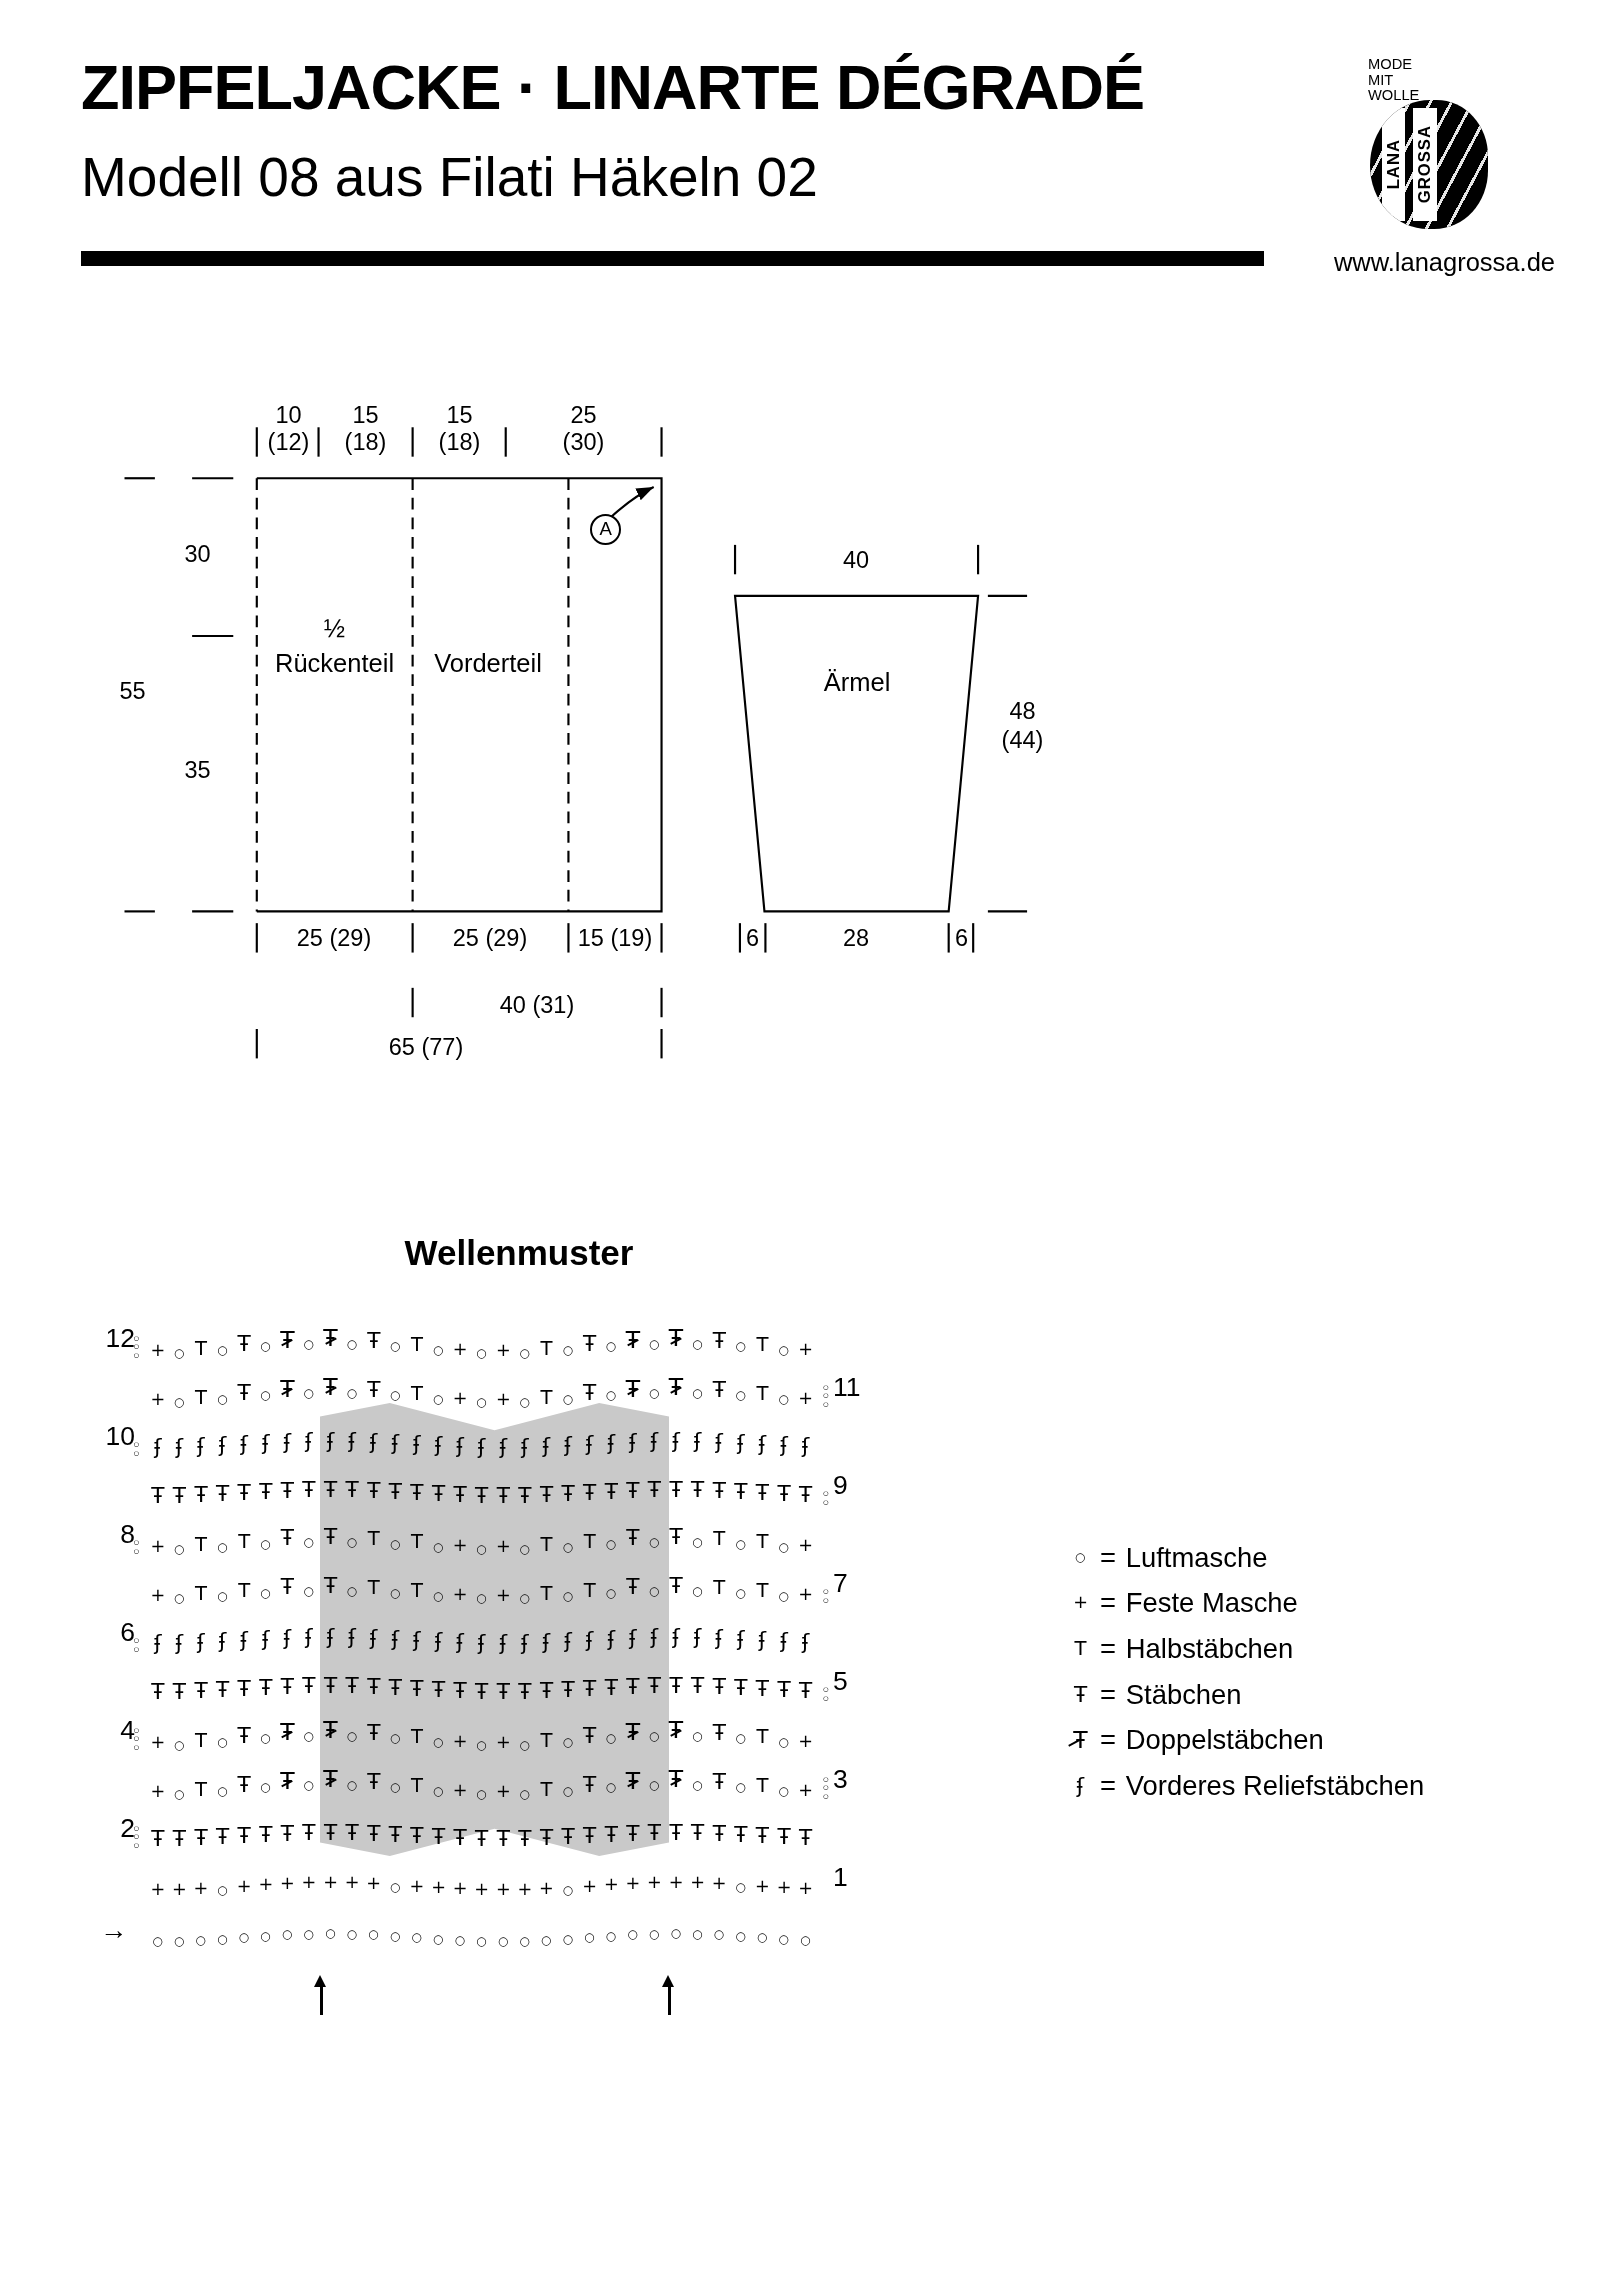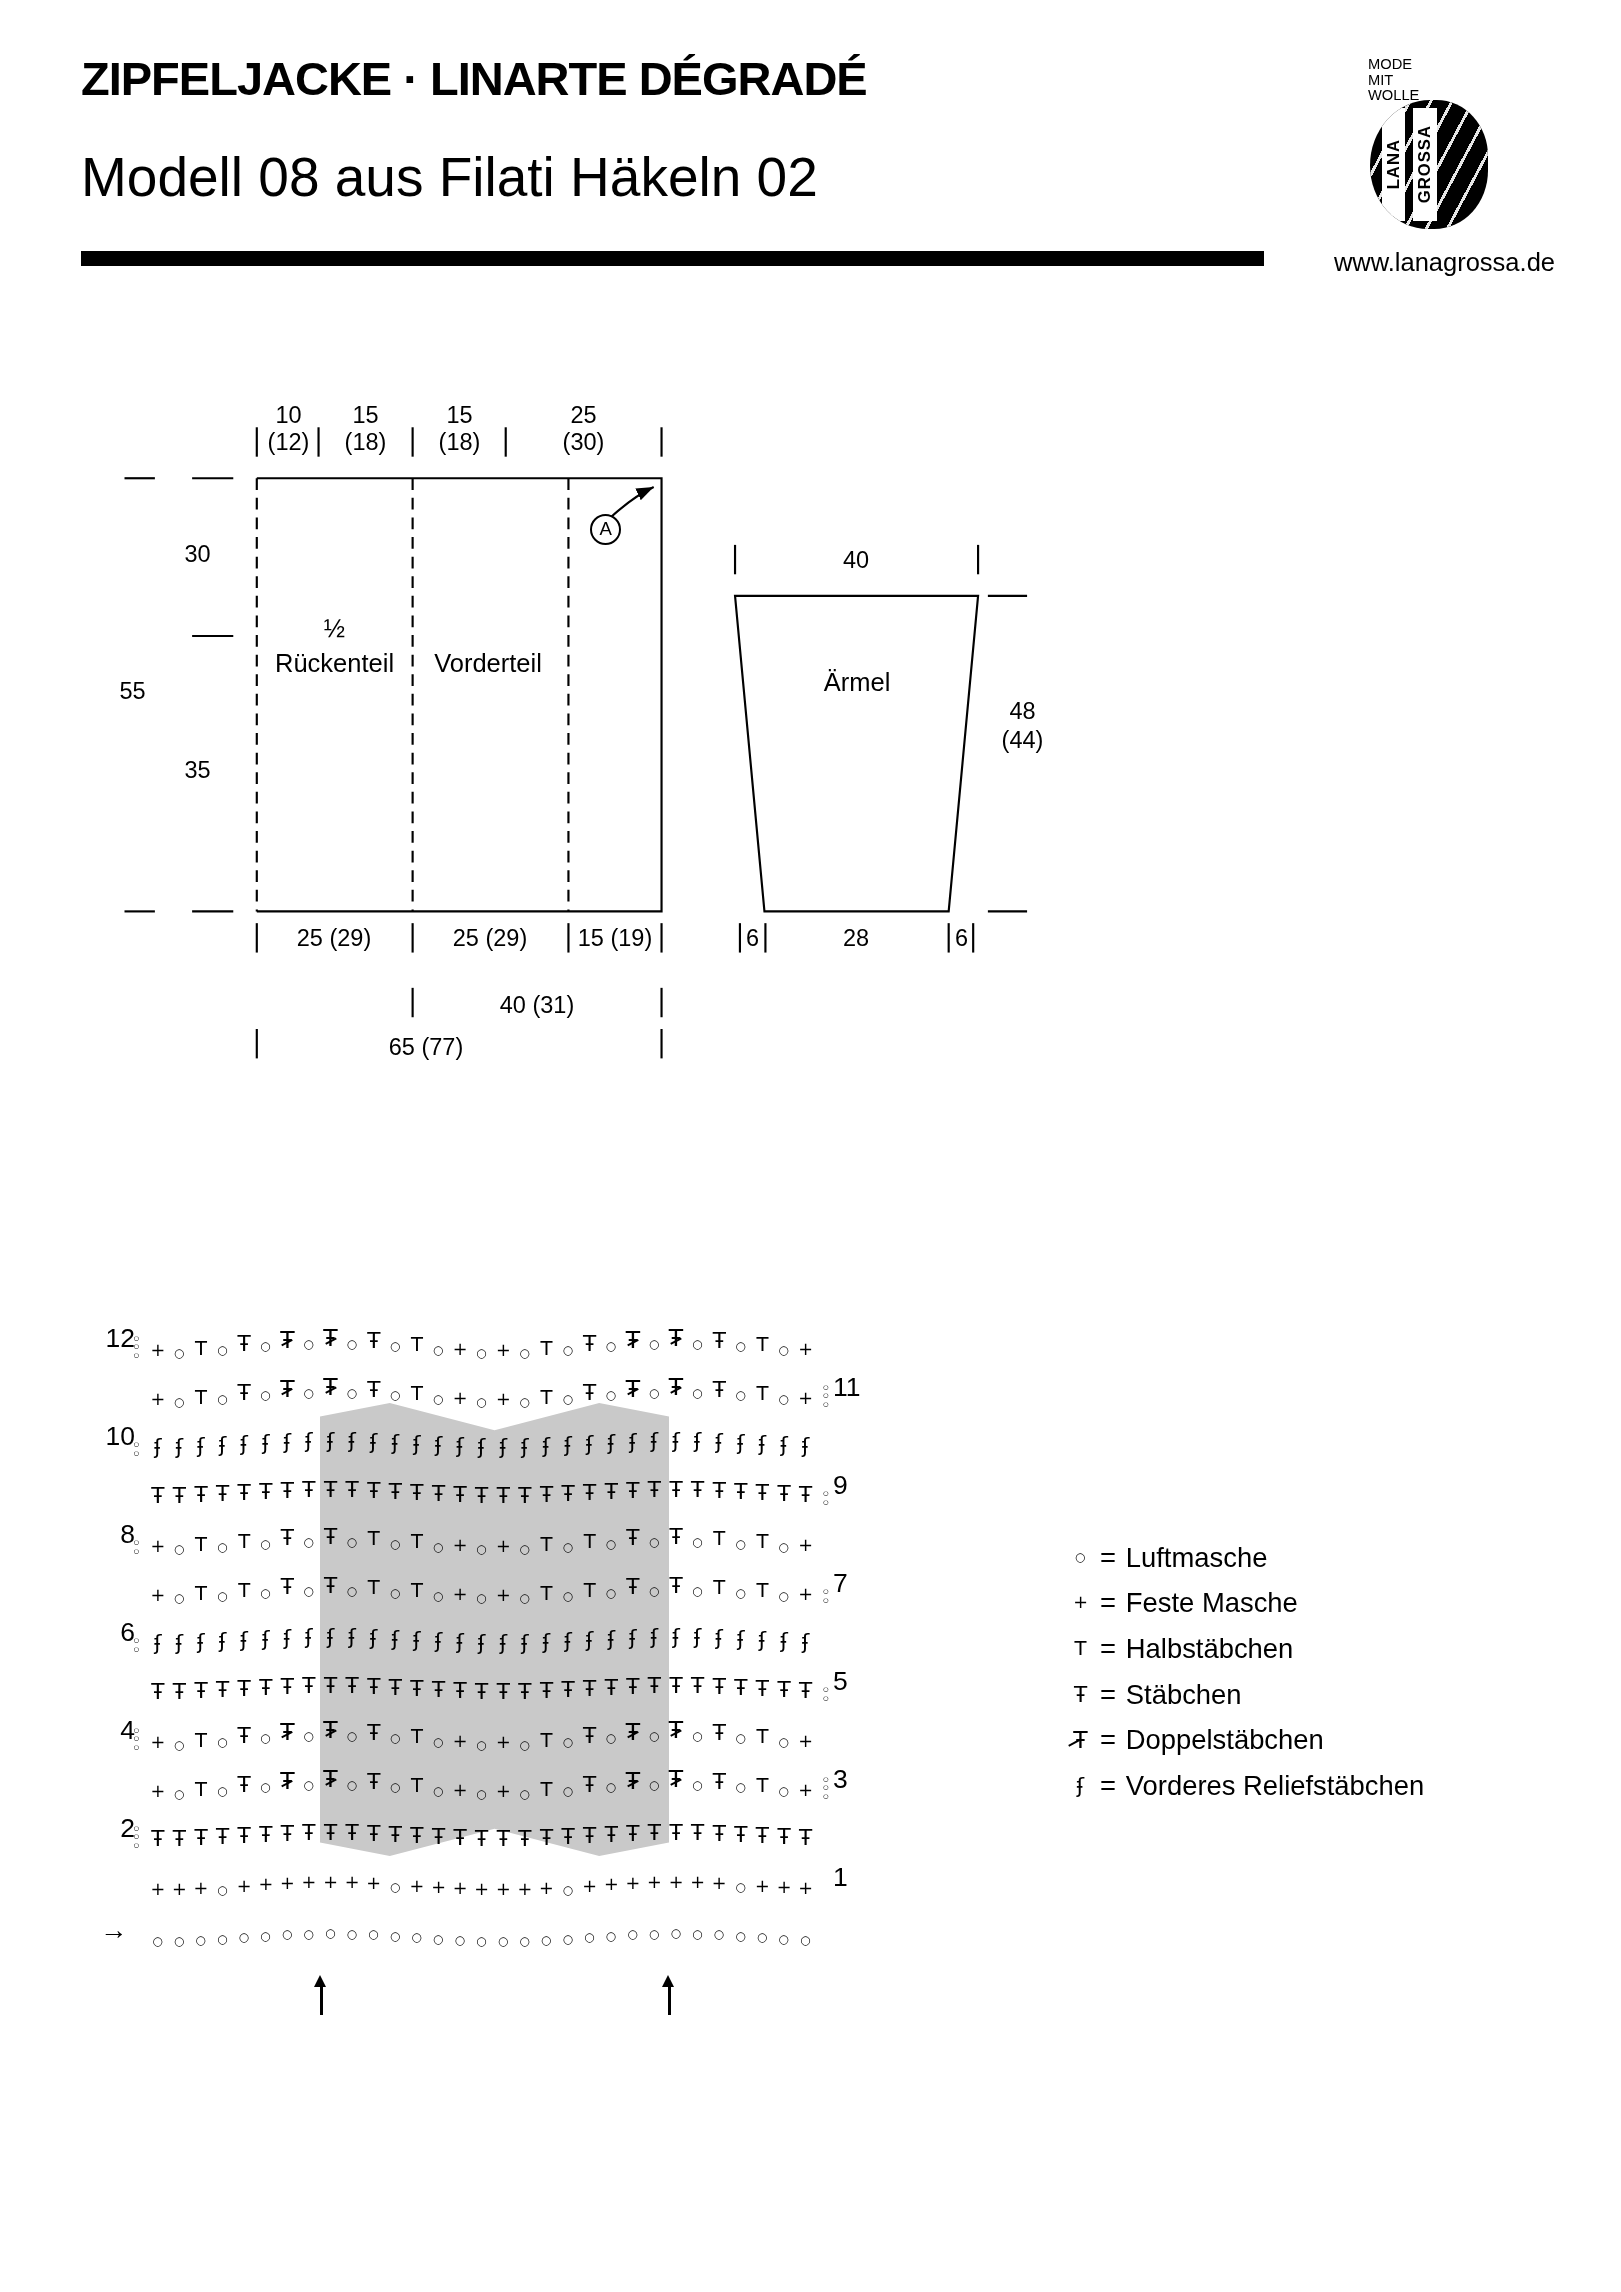--- a/index.html
+++ b/index.html
@@ -1,19 +1,19 @@
 <!DOCTYPE html>
 <html><head>
 <meta charset="utf-8">
 <style>
   html,body{margin:0;padding:0;background:#fff;}
   .page{position:relative;width:1621px;height:2293px;background:#fff;overflow:hidden;
         font-family:"Liberation Sans",sans-serif;color:#000;}
   
-  .title{position:absolute;left:81px;top:51px;font-size:47px;font-weight:700;letter-spacing:-1px;}
+  .title{position:absolute;left:81px;top:51px;font-size:63px;font-weight:700;letter-spacing:-1px;}
   .subtitle{position:absolute;left:81px;top:145px;font-size:55px;font-weight:400;}
   .rule{position:absolute;left:81px;top:251px;width:1183px;height:14.7px;background:#000;}
   .website{position:absolute;left:1294px;top:248px;width:261px;font-size:25.5px;text-align:right;}
   .logo-mode{position:absolute;left:1368px;top:57px;font-size:14.7px;line-height:15.7px;font-weight:400;}
   .logo-ball{position:absolute;left:1370px;top:100px;width:118px;height:129px;background:#000;
              border-radius:54% 46% 48% 52%;overflow:hidden;}
   .logo-ball::after{content:"";position:absolute;inset:0;
              background:repeating-linear-gradient(118deg,transparent 0 15.7px,#fff 15.7px 18.6px);
              border-radius:inherit;opacity:.9;}
   .logo-band{position:absolute;top:7.8px;bottom:7.8px;width:23.5px;background:#fff;z-index:2;
@@ -154,20 +154,21 @@
   <div class="ms" style="left:377px;top:1034px;width:98px">65 (77)</div>
 
   <div class="ms" style="left:817px;top:547px;width:78px">40</div>
   <div class="ms big" style="left:798px;top:668px;width:118px">Ärmel</div>
   <div class="ms" style="left:988px;top:698px;width:69px">48</div>
   <div class="ms" style="left:988px;top:727px;width:69px">(44)</div>
   <div class="ms" style="left:738px;top:925px;width:29px">6</div>
   <div class="ms" style="left:817px;top:925px;width:78px">28</div>
   <div class="ms" style="left:947px;top:925px;width:29px">6</div>
 
+  <div class="chart-title">Wellenmuster</div>
   <div class="chart" id="chart">
     <div class="repeat-shade" style="background: rgb(201, 201, 201);"></div>
     <div id="chart-rows">
         <div class="crow">
           <span class="rownum num-left">12</span>
           <div class="syms">
             <span class="sym sym-p" style="transform: translateY(0px);">+</span>
             <span class="sym sym-o" style="transform: translateY(-0.4px);">○</span>
             <span class="sym sym-T" style="transform: translateY(-1.5px);">T</span>
             <span class="sym sym-o" style="transform: translateY(-3px);">○</span>

